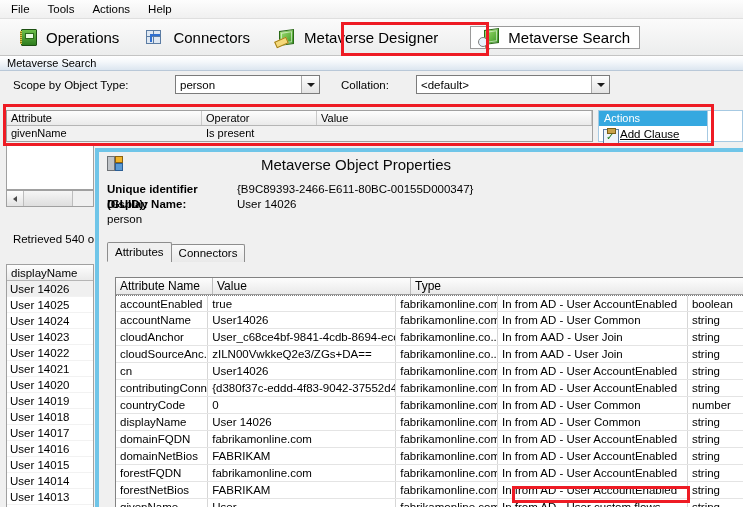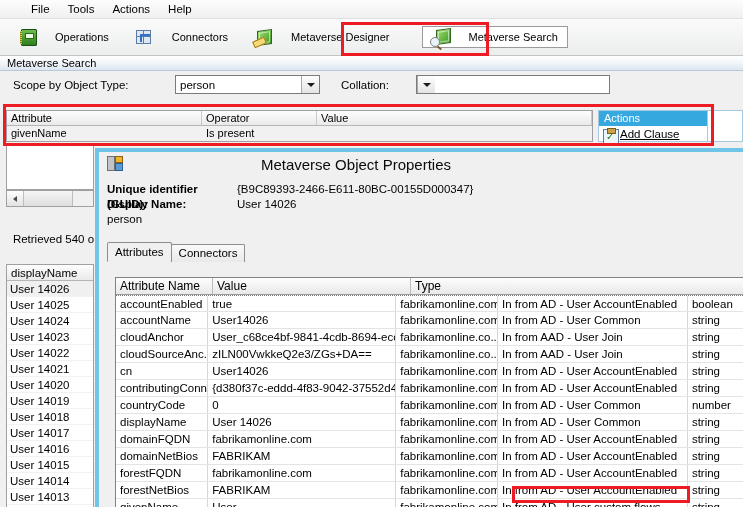--- a/index.html
+++ b/index.html
@@ -11,33 +11,33 @@
     background:#f0f0f0;
     position:relative;
   }
   .app{position:absolute;inset:0;background:#f0f0f0;}
 
   
   .menubar{
     position:absolute;left:0;top:0;width:743px;height:19px;
     background:linear-gradient(#fdfdfd,#f0f0f0);
     border-bottom:1px solid #dfdfdf;
-    display:flex;align-items:center;padding-left:22px;box-sizing:border-box;
+    display:flex;align-items:center;padding-left:2px;box-sizing:border-box;
   }
   .menuitem{padding:2px 9px;font-size:11.5px;color:#000;cursor:default;}
 
   
   .toolbar{
     position:absolute;left:0;top:19px;width:743px;height:37px;
     background:linear-gradient(#fbfbfb,#eceded);
     border-bottom:1px solid #c4c4c4;
     display:flex;align-items:center;padding-left:8px;box-sizing:border-box;
   }
-  .tbtn{display:flex;align-items:center;gap:21px;padding:3px 8px;cursor:default;
-        font-size:11px;white-space:nowrap;}
+  .tbtn{display:flex;align-items:center;gap:12px;padding:3px 8px;cursor:default;
+        font-size:15px;white-space:nowrap;}
   .tbtn.framed{background:#fff;border:1px solid #9a9a9a;padding:2px 9px;}
 
   .ico{width:16px;height:16px;position:relative;flex:none;display:inline-block;}
 
   
   .caption{
     position:absolute;left:0;top:56px;width:743px;height:15px;
     background:linear-gradient(#ffffff 0%,#f5f8fb 40%,#dce6f0 100%);
     border-bottom:1px solid #b9c8d8;
     font-size:11px;display:flex;align-items:center;padding-left:7px;box-sizing:border-box;
@@ -248,20 +248,21 @@
   <div class="scoperow">
     <span class="lbl" style="left:13px;top:7px;">Scope by Object Type:</span>
     <div class="combo" style="left:175px;top:3px;width:145px;">
       <span class="ctext">person</span>
       <span class="carrow">
           <span class="tri"></span>
         </span>
     </div>
     <span class="lbl" style="left:341px;top:7px;">Collation:</span>
     <div class="combo" style="left:416px;top:3px;width:194px;">
+      <span class="ctext">&lt;default&gt;</span>
       <span class="carrow">
           <span class="tri"></span>
         </span>
     </div>
   </div>
 
   <div class="clausegrid">
     <div class="cg-head">
       <div class="c-attr">Attribute</div>
       <div class="c-op">Operator</div>

